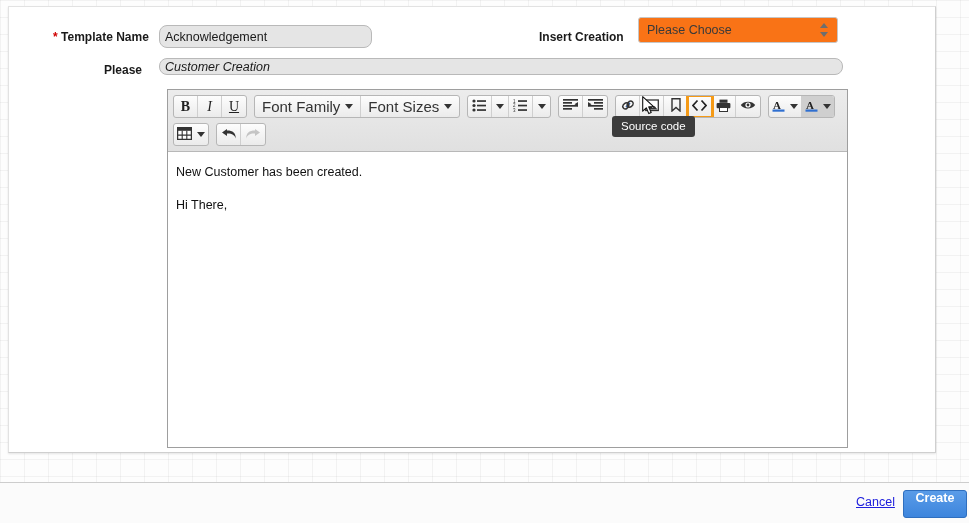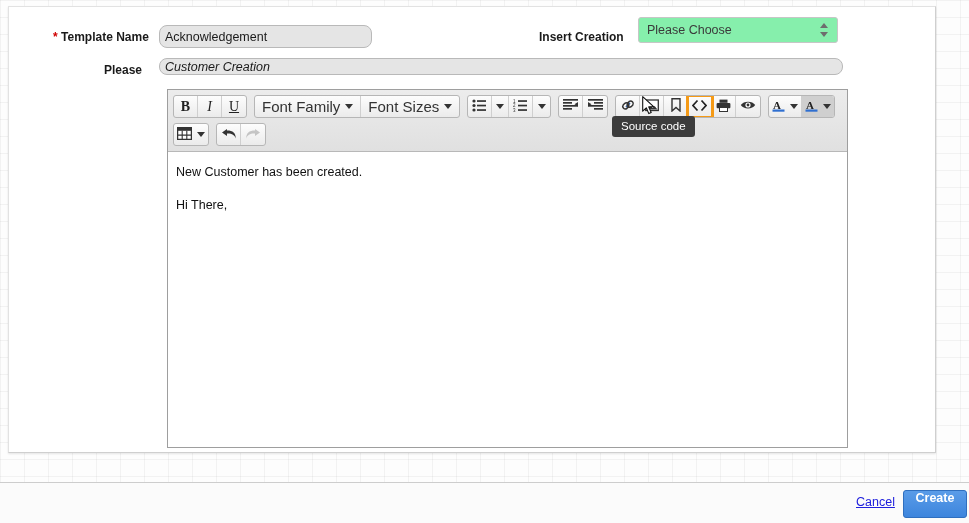--- a/index.html
+++ b/index.html
@@ -81,21 +81,21 @@
     padding: 0 5px;
     outline: none;
     border-radius: 8px;
   }
 
   
   .select-box {
     position: absolute;
     box-sizing: border-box;
     width: 200px; height: 26px;
-    background: #86efac;
+    background: #f97316;
     border: 1px solid #c6c6c6;
     border-radius: 3px;
     font-size: 12.5px;
     color: #3a3a3a;
     line-height: 24px;
     padding-left: 8px;
     cursor: pointer;
     user-select: none;
   }
   .select-arrows {

